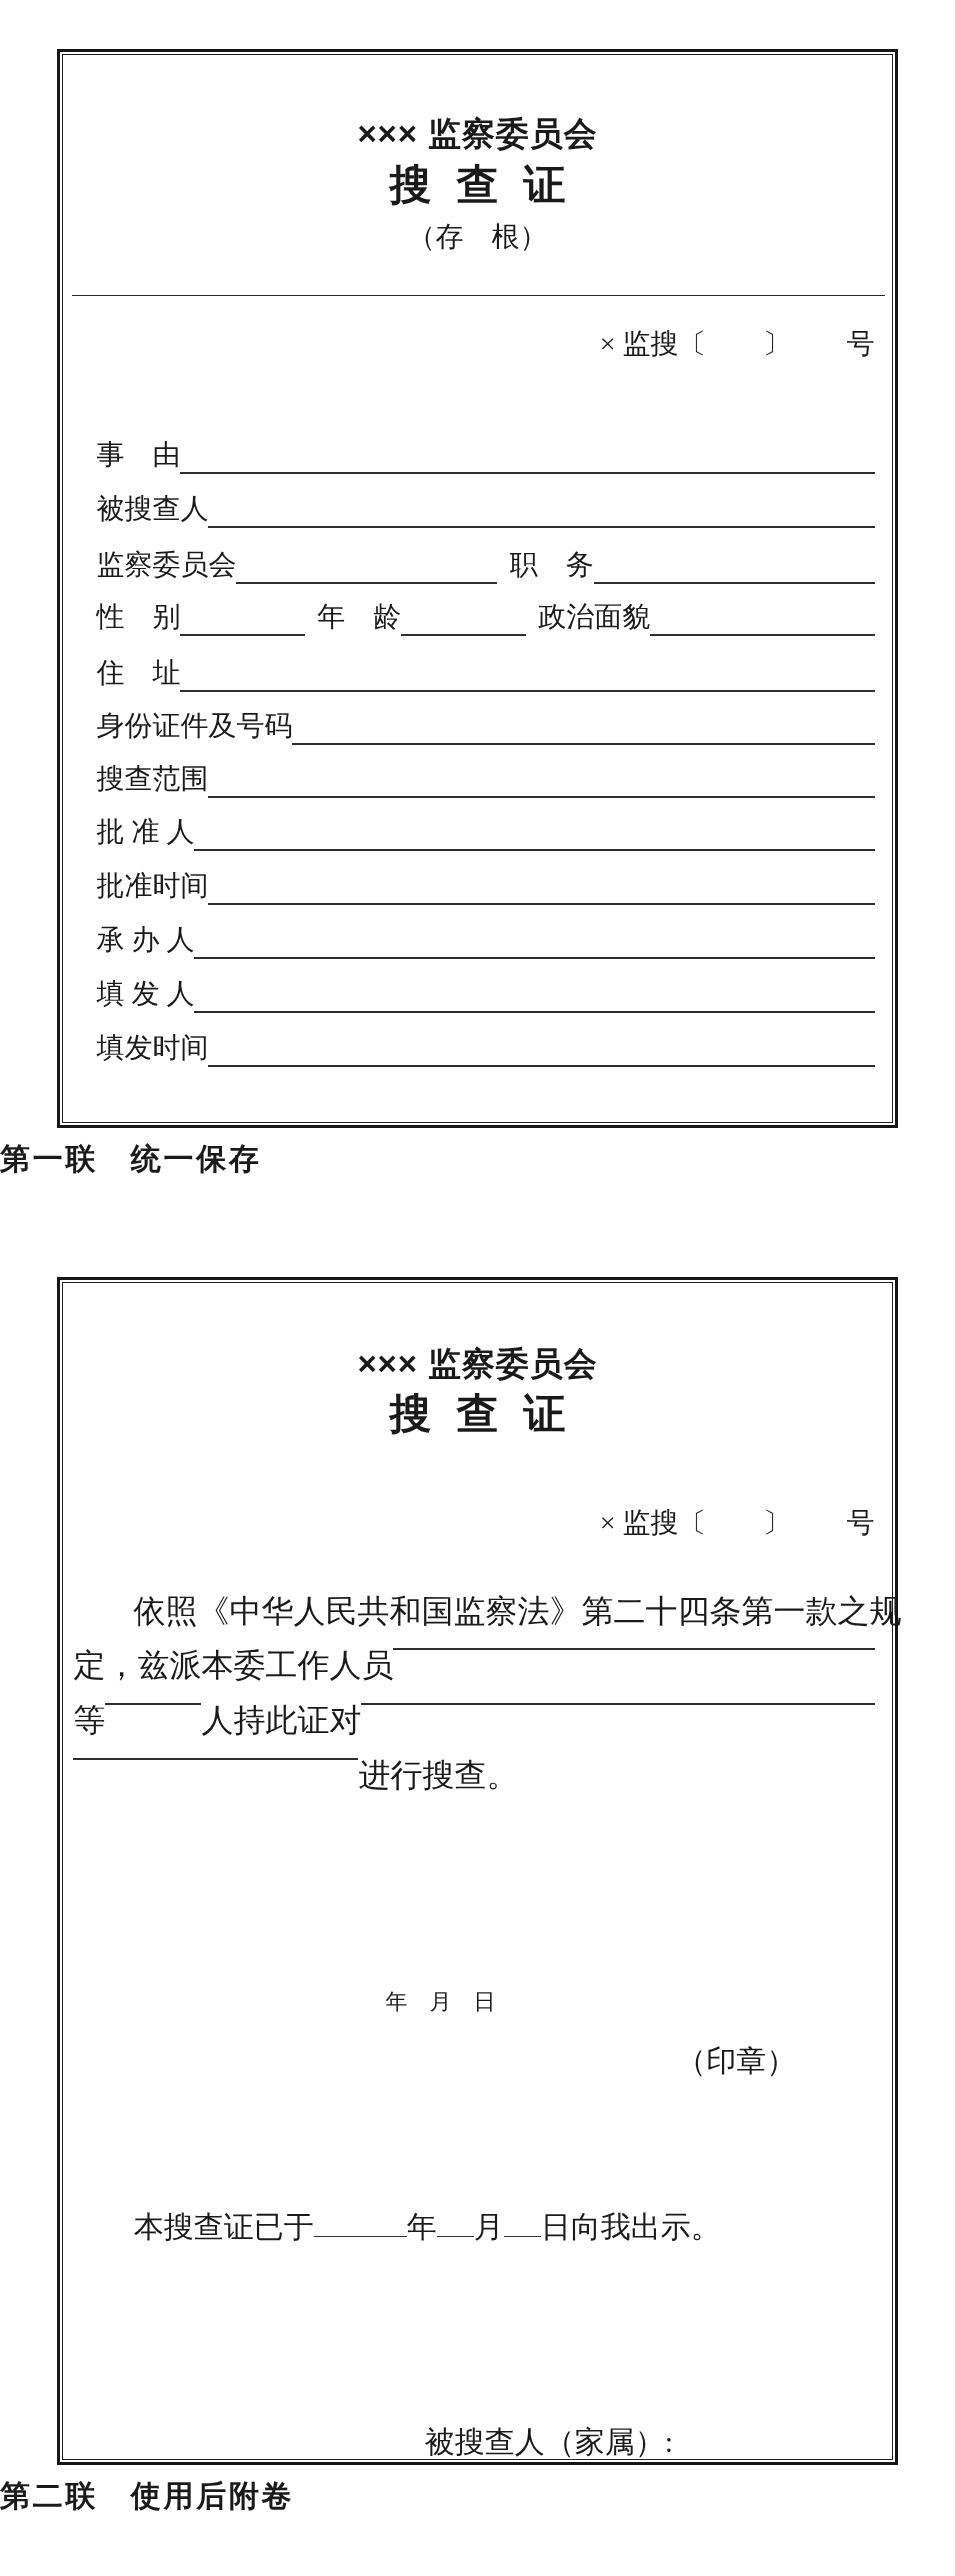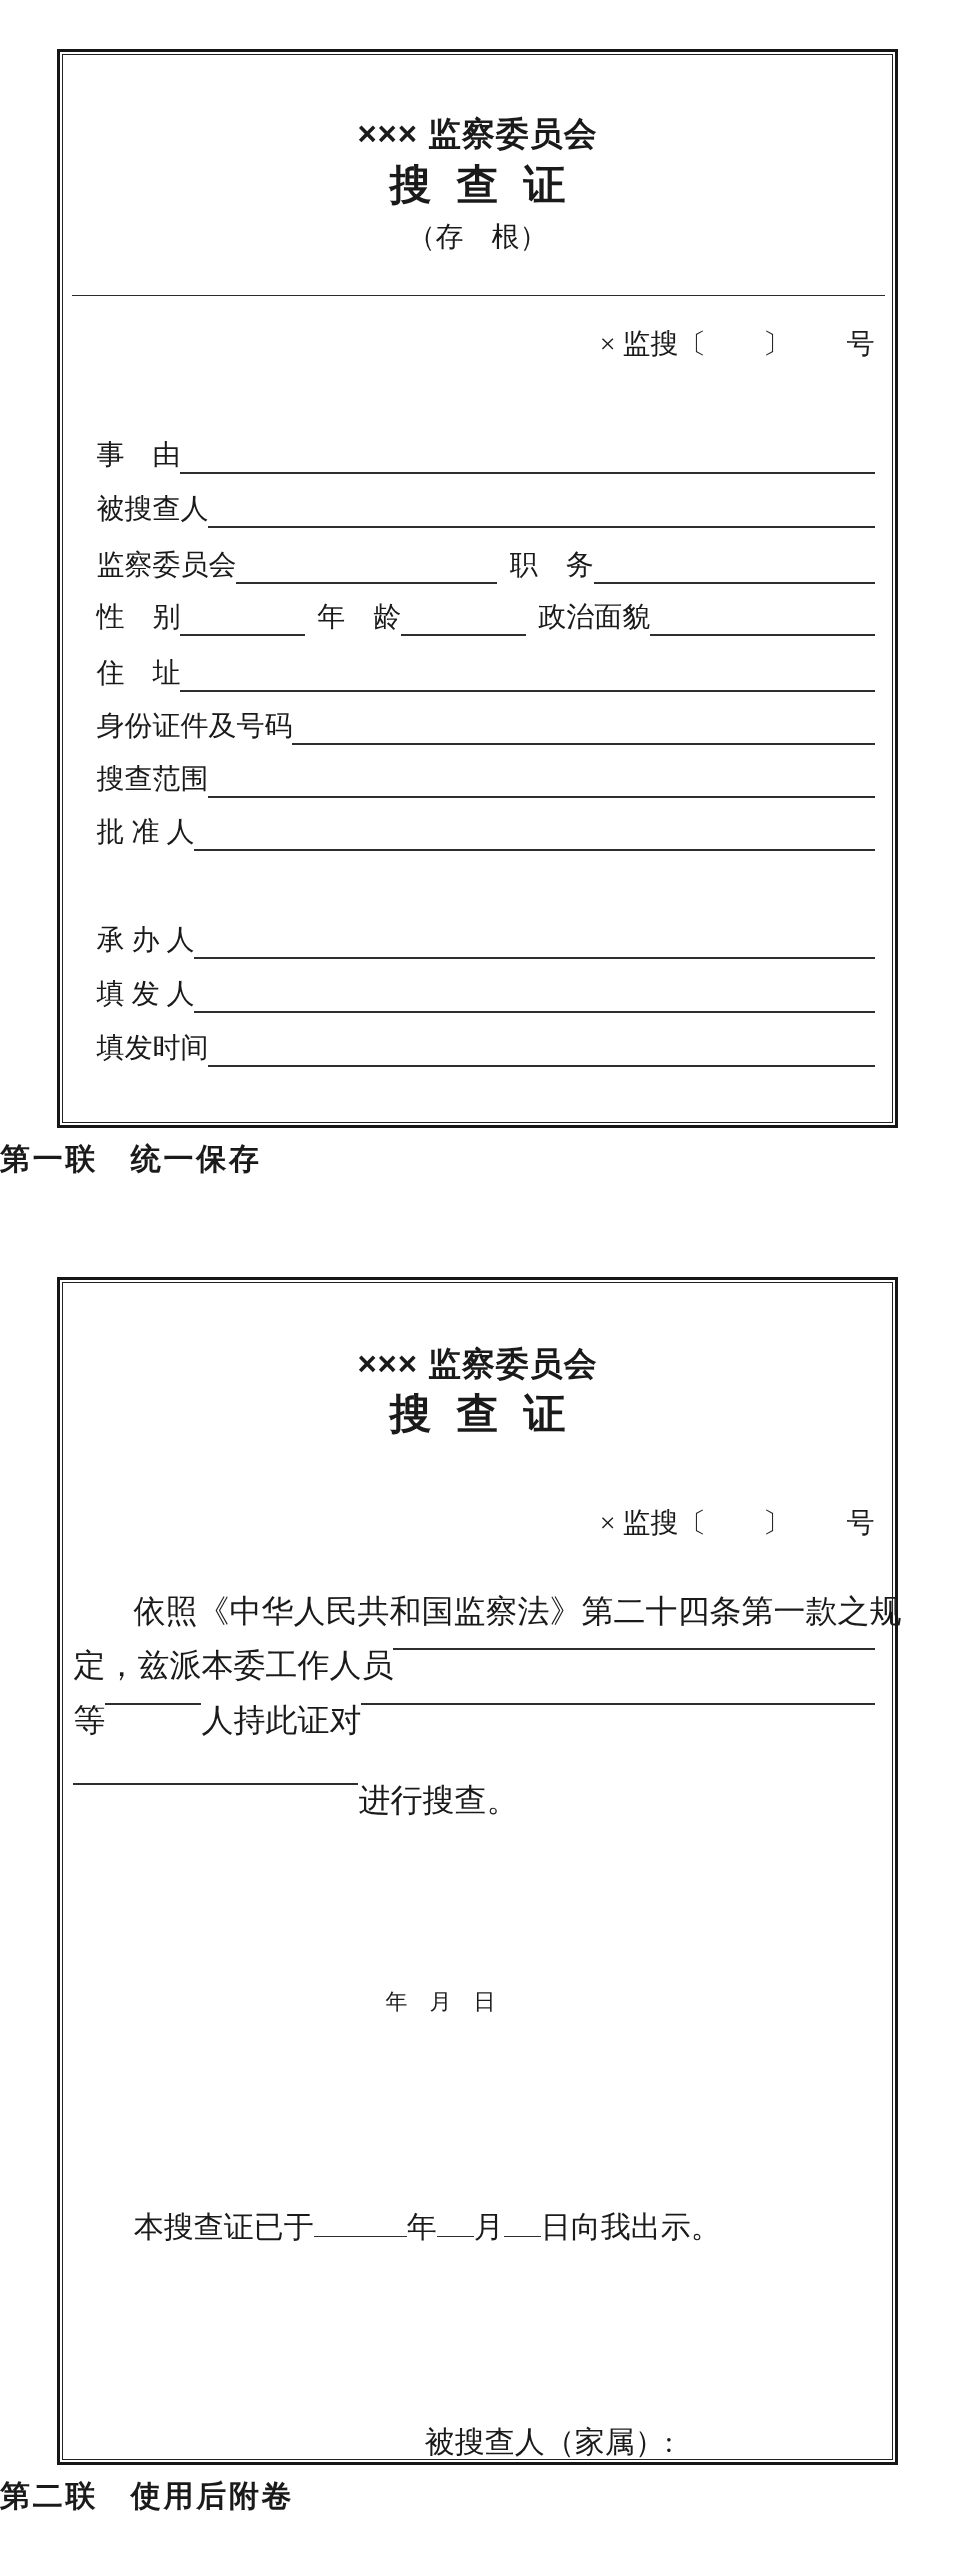--- a/index.html
+++ b/index.html
@@ -123,20 +123,24 @@
       <div class="abs frow r7">
         <span class="lbl">搜查范围</span>
         <div class="ul grow"></div>
       </div>
 
       <div class="abs frow r8">
         <span class="lbl">批 准 人</span>
         <div class="ul grow"></div>
       </div>
 
+      <div class="abs frow r9">
+        <span class="lbl">批准时间</span>
+        <div class="ul grow"></div>
+      </div>
 
       <div class="abs frow r10">
         <span class="lbl">承 办 人</span>
         <div class="ul grow"></div>
       </div>
 
       <div class="abs frow r11">
         <span class="lbl">填 发 人</span>
         <div class="ul grow"></div>
       </div>
@@ -169,26 +173,27 @@
         <div class="ul grow"></div>
       </div>
 
       <div class="abs pline" style="top:420px">
         <span class="txt">等</span>
         <div class="ul ulfix110"></div>
         <span class="txt">人持此证对</span>
         <div class="ul grow"></div>
       </div>
 
-      <div class="abs pline" style="top:500px">
+      <div class="abs pline" style="top:475px">
         <div class="ul ulfix322"></div>
         <span class="txt">进行搜查。</span>
       </div>
 
       <div class="abs date-line" style="top:704px">年　月　日</div>
+      <div class="abs seal-line" style="top:758px">（印章）</div>
 
       <div class="abs notice" style="top:925px">
         <span>本搜查证已于</span><span class="blank b105"></span><span>年</span><span class="blank b42"></span><span>月</span><span class="blank b42"></span><span>日向我出示。</span>
       </div>
 
       <div class="abs sign-block" style="top:1031px">
         <div>被搜查人（家属）:</div>
         <div>见证人:</div>
       </div>
 

